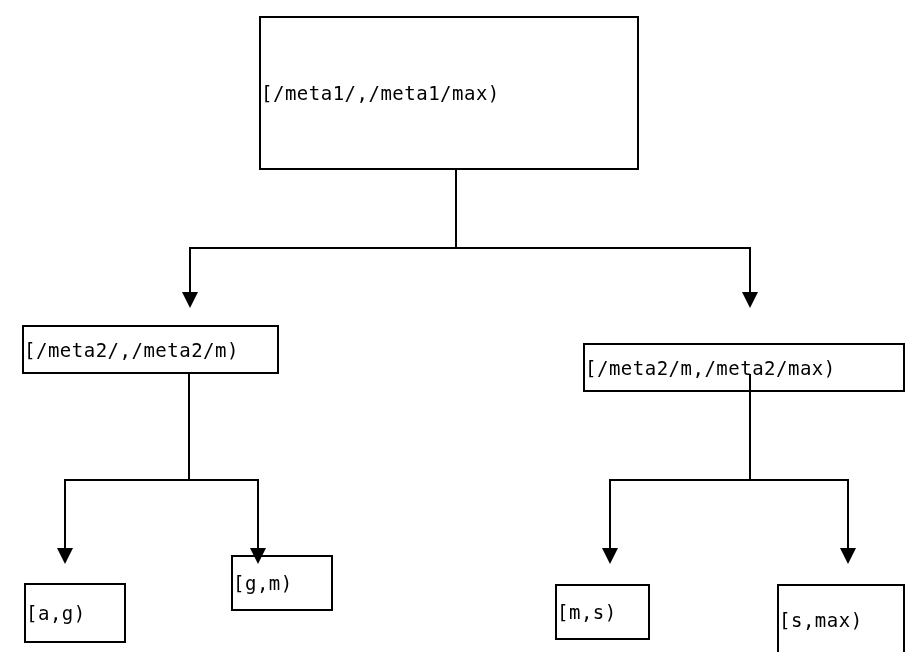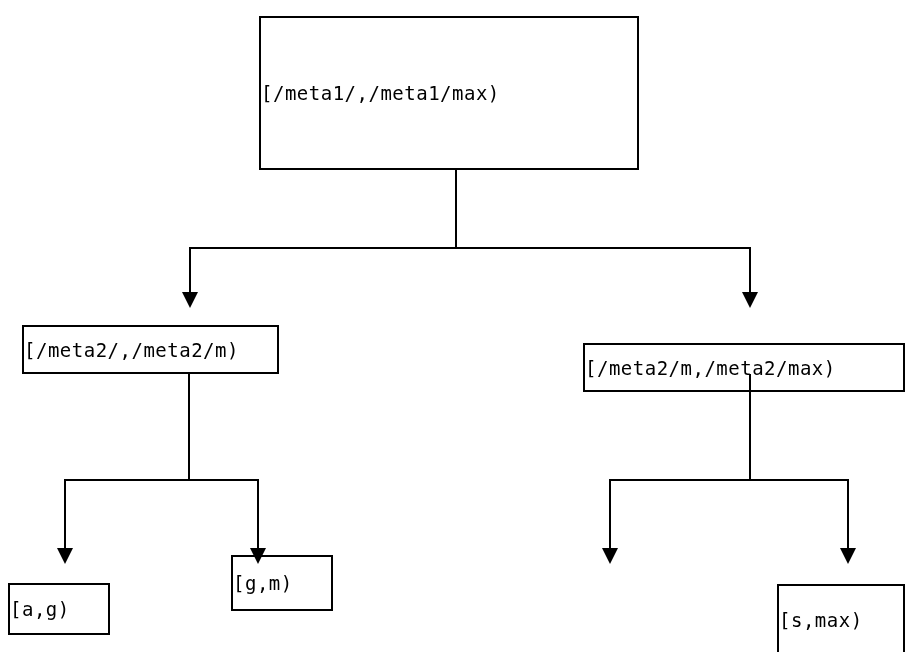--- a/index.html
+++ b/index.html
@@ -24,21 +24,21 @@
     display: flex;
     align-items: center;
     justify-content: flex-start;
     font-size: 19px;
     letter-spacing: 0.5px;
     white-space: nowrap;
   }
   .node-root   { left: 259px; top: 16px;  width: 380px; height: 154px; }
   .node-l2a    { left: 22px;  top: 325px; width: 257px; height: 49px; }
   .node-l2b    { left: 583px; top: 343px; width: 322px; height: 49px; }
-  .node-ag     { left: 8px;   top: 583px; width: 102px; height: 52px; }
+  .node-ag     { left: 24px;   top: 583px; width: 102px; height: 60px; }
   .node-gm     { left: 203px; top: 555px; width: 102px; height: 56px; margin-left: 28px; }
   .node-ms     { left: 555px; top: 584px; width: 95px;  height: 56px; }
   .node-smax   { left: 777px; top: 584px; width: 128px; height: 72px; }
 
   .line {
     position: absolute;
     background: #000000;
   }
   
   .stem-root   { left: 455px; top: 170px; width: 2px;   height: 78px; }
@@ -89,20 +89,23 @@
   </div>
 
   <div class="node node-ag">
     <span>[a,g)</span>
   </div>
 
   <div class="node node-gm">
     <span>[g,m)</span>
   </div>
 
+  <div class="node node-ms">
+    <span>[m,s)</span>
+  </div>
 
   <div class="node node-smax">
     <span>[s,max)</span>
   </div>
 
   <div class="line stem-root"></div>
   <div class="line hbar-l1"></div>
   <div class="line drop-l1-l"></div>
   <div class="line drop-l1-r"></div>
   <div class="arrow arrow-l1-l"></div>

